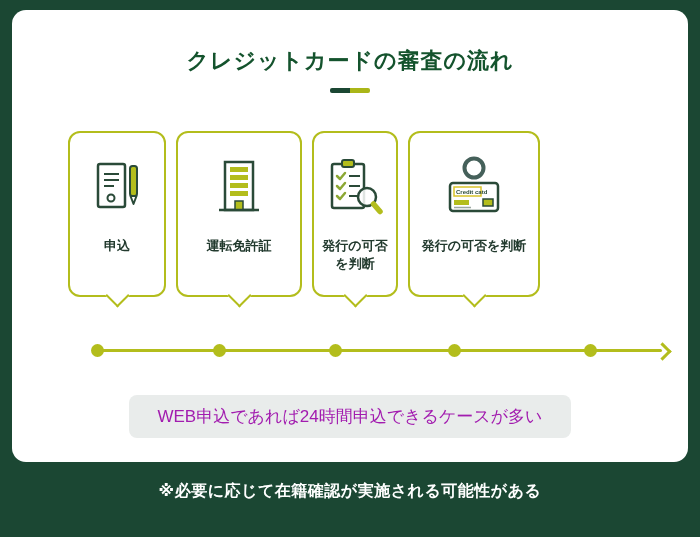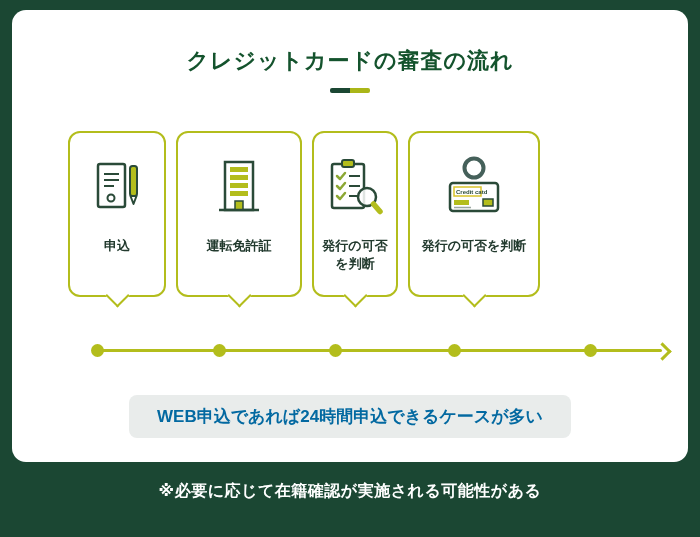--- a/index.html
+++ b/index.html
@@ -58,21 +58,21 @@
   .arrow{
     position:absolute;left:644px;top:2px;width:10px;height:10px;
     border-top:3px solid #b3bd1c;border-right:3px solid #b3bd1c;
     transform:rotate(45deg);
   }
 
   .note{
     margin:36px auto 0;width:fit-content;max-width:560px;
     background:#e9eceb;border-radius:8px;
     padding:10px 28px;
-    font-size:17px;font-weight:bold;color:#0369a1;text-align:center;
+    font-size:17px;font-weight:normal;color:#a21caf;text-align:center;
   }
 
   .footer{
     position:absolute;left:0;right:0;bottom:0;height:92px;
     display:flex;align-items:center;justify-content:center;
     color:#ffffff;font-size:16px;font-weight:bold;letter-spacing:0.5px;
   }
   svg{display:block;}
 </style>
 </head>

